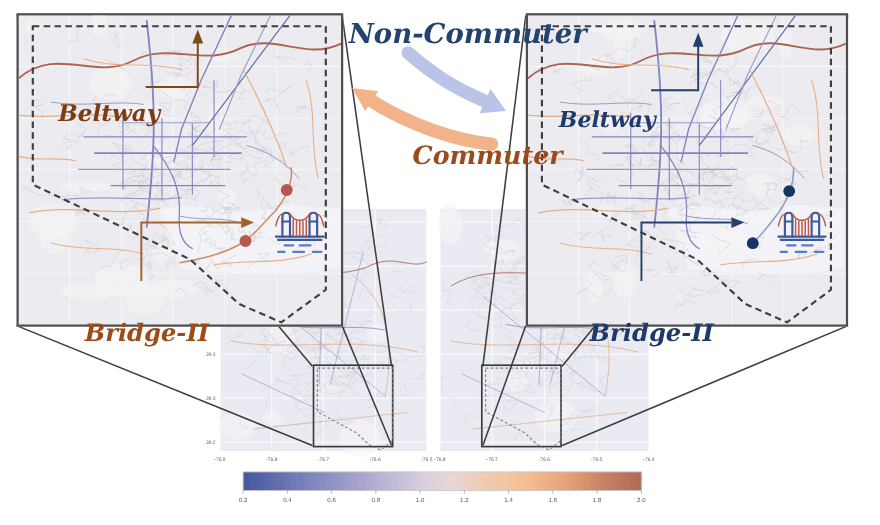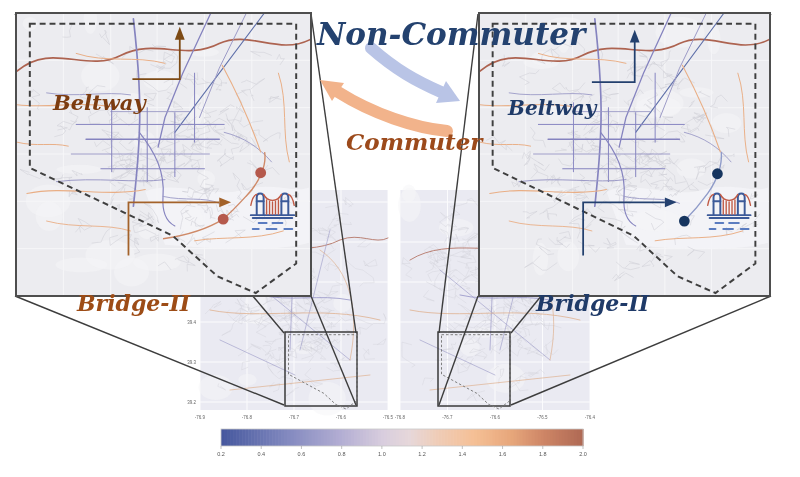--- a/index.html
+++ b/index.html
@@ -12,21 +12,21 @@
   .panel-left{left:15px;top:12px;width:297px;height:285px;}
   .panel-right{left:478px;top:12px;width:293px;height:285px;}
   .map-label{position:absolute;font-style:italic;font-weight:bold;white-space:nowrap;z-index:25;
              font-family:"DejaVu Serif", serif;margin-top:32px;}
   .lbl-beltway-l{left:36px;top:44px;font-size:21px;}
   .lbl-bridge-l{left:60px;top:244px;font-size:22px;}
   .lbl-beltway-r{left:28px;top:50px;font-size:20px;}
   .lbl-bridge-r{left:56px;top:244px;font-size:22px;}
   .flow-label{position:absolute;font-style:italic;font-weight:bold;z-index:40;white-space:nowrap;
               font-family:"DejaVu Serif", serif;}
-  .lbl-noncommuter{left:317px;top:16px;font-size:31px;}
+  .lbl-noncommuter{left:317px;top:16px;font-size:25px;}
   .lbl-commuter{left:346px;top:128px;font-size:23px;}
 </style>
 </head>
 <body>
 
 <div class="canvas">
 
   <svg class="base" width="800" height="477">
     <defs>
 
@@ -943,14 +943,14 @@
       <path d="M371,48 C396,70 416,81 441,92" fill="none" stroke-width="12" stroke-linecap="round" stroke="#b9c4e6"></path>
       <polygon points="436,103 446,81 460,101" fill="#b9c4e6"></polygon>
     </g>
     <g>
       <path d="M447,131 C415,128 373,114 338,92" fill="none" stroke-width="12" stroke-linecap="round" stroke="#f2b38b"></path>
       <polygon points="344,83 332,101 320,80" fill="#f2b38b"></polygon>
     </g>
   </svg>
 
   <div class="flow-label lbl-noncommuter" style="color: rgb(36, 66, 111);">Non-Commuter</div>
-  <div class="flow-label lbl-commuter" style="color: rgb(156, 74, 27);">Commuter</div>
+  <div class="flow-label lbl-commuter" style="color: rgb(156, 74, 27); margin-left: 29px;">Commuter</div>
 </div>
 
 </body></html>

